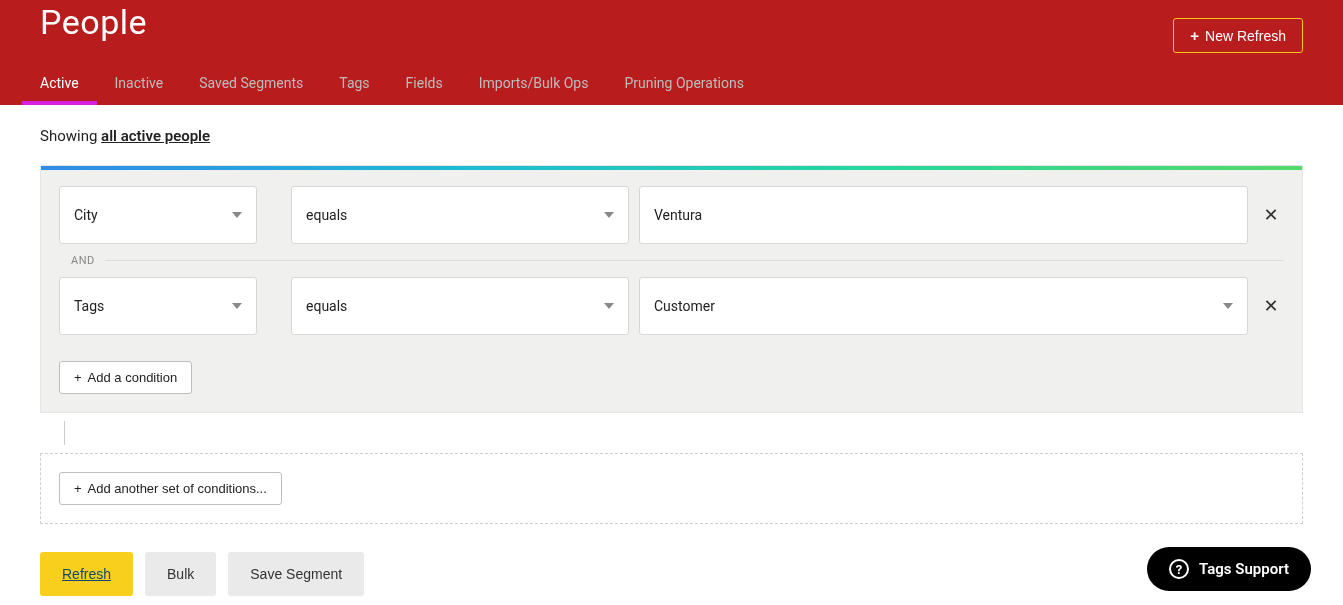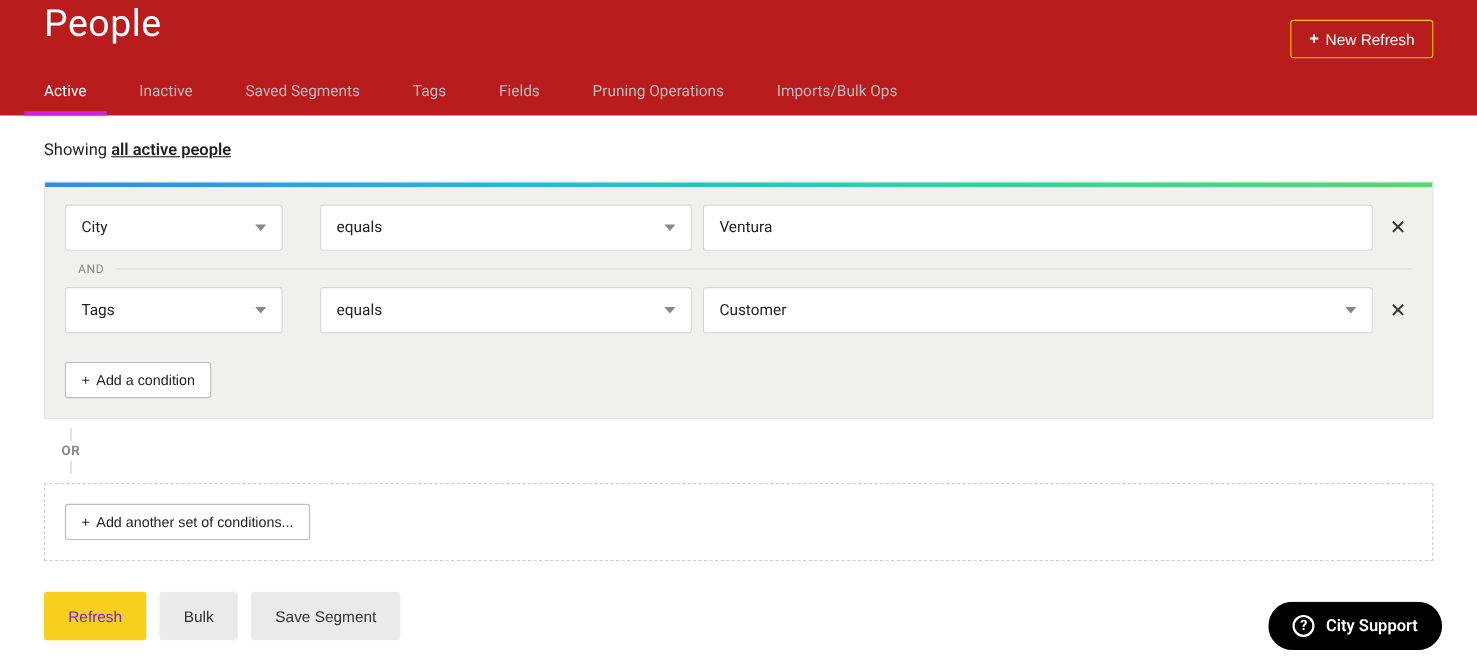--- a/index.html
+++ b/index.html
@@ -2,49 +2,49 @@
 <html><head>
   <meta charset="utf-8">
   <style>
     * { box-sizing: border-box; margin: 0; padding: 0; }
     body { font-family: -apple-system, BlinkMacSystemFont, "Segoe UI", Roboto, Helvetica, Arial, sans-serif; background: #fff; color: #111; width: 1343px; }
     .header { background: #b91c1c; color: #fff; padding: 0 40px; }
     .header-top { display: flex; justify-content: space-between; align-items: flex-start; }
     .page-title { font-size: 34px; font-weight: 400; letter-spacing: 0.5px; padding-top: 2px; }
     .new-person-btn { margin-top: 18px; border: 1px solid #f5c518; background: transparent; color: #fff; padding: 8px 16px; border-radius: 3px; font-size: 14px; cursor: pointer; display: flex; align-items: center; gap: 6px; }
     .new-person-btn .plus { font-weight: bold; font-size: 15px; }
-    .tabs { display: flex; gap: 48px; margin-top: 22px; }
+    .tabs { display: flex; gap: 36px; margin-top: 22px; }
     .tab { font-size: 14px; color: #bdbdbd; padding-bottom: 14px; cursor: pointer; position: relative; }
     .tab.active { color: #fff; }
     .tab.active::after { content: ""; position: absolute; left: -18px; right: -18px; bottom: 0; height: 4px; background: #d41fe0; }
     .content { padding: 22px 40px 40px 40px; }
     .showing { font-size: 15px; color: #222; margin-bottom: 20px; }
     .showing .link { text-decoration: underline; font-weight: 600; cursor: pointer; }
     .segment-box { border: 1px solid #e5e5e5; background: #f0f0ef; position: relative; padding: 18px; padding-top: 20px; }
     .gradient-bar { position: absolute; top: 0; left: 0; right: 0; height: 4px; background: linear-gradient(90deg,#2f8be8,#1fbad6,#27d79c,#55d96a); }
     .row { display: flex; gap: 10px; align-items: center; }
-    .select, .input { background: #fff; border: 1px solid #d7d7d7; border-radius: 3px; height: 42px; display: flex; align-items: center; padding: 0 14px; font-size: 14px; color: #222; cursor: pointer; position: relative; }
+    .select, .input { background: #fff; border: 1px solid #d7d7d7; border-radius: 3px; height: 58px; display: flex; align-items: center; padding: 0 14px; font-size: 14px; color: #222; cursor: pointer; position: relative; }
     .field-select { width: 198px; justify-content: space-between; }
     .operator-select { width: 338px; justify-content: space-between; margin-left: 24px; }
     .value-input { flex: 1; }
     .value-select { flex: 1; justify-content: space-between; }
     .caret { width: 0; height: 0; border-left: 5px solid transparent; border-right: 5px solid transparent; border-top: 6px solid #888; }
     .remove-btn { width: 26px; text-align: center; font-size: 18px; color: #333; cursor: pointer; background: none; border: none; }
     .and-divider { display: flex; align-items: center; margin: 10px 0 10px 12px; }
     .and-label { font-size: 11px; font-weight: 400; color: #888; letter-spacing: 0.5px; margin-right: 10px; }
     .and-line { flex: 1; height: 1px; background: #ddd; }
     .add-condition-btn { margin-top: 26px; background: #fff; border: 1px solid #bdbdbd; border-radius: 3px; padding: 8px 14px; font-size: 13px; cursor: pointer; display: inline-flex; align-items: center; gap: 6px; color: #222; }
     .or-connector { margin-left: 24px; position: relative; padding: 8px 0; }
     .or-connector .vline { width: 1px; height: 12px; background: #ccc; margin-left: 0; }
     .or-label { font-size: 12px; font-weight: 700; color: #888; letter-spacing: 0.5px; margin: 2px 0 2px -8px; }
     .or-box { border: 1px dashed #cfcfcf; background: #fff; padding: 18px; }
     .add-set-btn { background: #fff; border: 1px solid #bdbdbd; border-radius: 3px; padding: 8px 14px; font-size: 13px; cursor: pointer; display: inline-flex; align-items: center; gap: 6px; color: #222; }
     .actions { display: flex; gap: 12px; margin-top: 28px; }
     .btn { border: none; border-radius: 3px; height: 44px; padding: 0 22px; font-size: 14px; cursor: pointer; }
-    .btn-primary { background: #f8cf1c; color: #6d28d9; font-weight: 500; }
+    .btn-primary { background: #f8cf1c; color: #0c4a6e; font-weight: 500; text-decoration: underline; }
     .btn-secondary { background: #eaeaea; color: #333; }
     .support-pill { position: fixed; right: 32px; bottom: 14px; background: #000; color: #fff; border-radius: 28px; padding: 12px 22px; display: flex; align-items: center; gap: 10px; font-size: 15px; font-weight: 600; cursor: pointer; }
     .support-pill .qmark { width: 20px; height: 20px; border: 2px solid #fff; border-radius: 50%; display: flex; align-items: center; justify-content: center; font-size: 13px; font-weight: 700; }
   </style>
 </head>
 <body>
 
 <div class="header">
   <div class="header-top">
     <h1 class="page-title">People</h1>
@@ -52,22 +52,22 @@
       <span class="plus">+</span>
       <span>New Refresh</span>
     </button>
   </div>
   <div class="tabs">
     <div class="tab active">Active</div>
     <div class="tab">Inactive</div>
     <div class="tab">Saved Segments</div>
     <div class="tab">Tags</div>
     <div class="tab">Fields</div>
+    <div class="tab">Imports/Bulk Ops</div>
     <div class="tab">Pruning Operations</div>
-    <div class="tab">Imports/Bulk Ops</div>
   </div>
 </div>
 
 <div class="content">
   <div class="showing">
     <span>Showing </span><span class="link">all active people</span>
   </div>
 
   <div class="segment-box">
     <div class="gradient-bar"></div>
@@ -113,34 +113,33 @@
     </div>
 
     <button class="add-condition-btn">
       <span>+</span>
       <span>Add a condition</span>
     </button>
   </div>
 
   <div class="or-connector">
     <div class="vline"></div>
-    <div class="or-label">OR</div>
     <div class="vline"></div>
   </div>
 
   <div class="or-box">
     <button class="add-set-btn">
       <span>+</span>
       <span>Add another set of conditions...</span>
     </button>
   </div>
 
   <div class="actions">
     <button class="btn btn-primary">Refresh</button>
     <button class="btn btn-secondary">Bulk</button>
     <button class="btn btn-secondary">Save Segment</button>
   </div>
 </div>
 
 <div class="support-pill">
   <span class="qmark">?</span>
-  <span>City Support</span>
+  <span>Tags Support</span>
 </div>
 
 </body></html>

